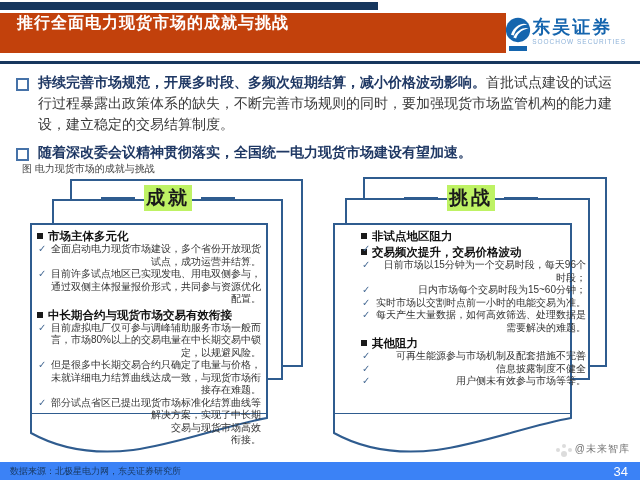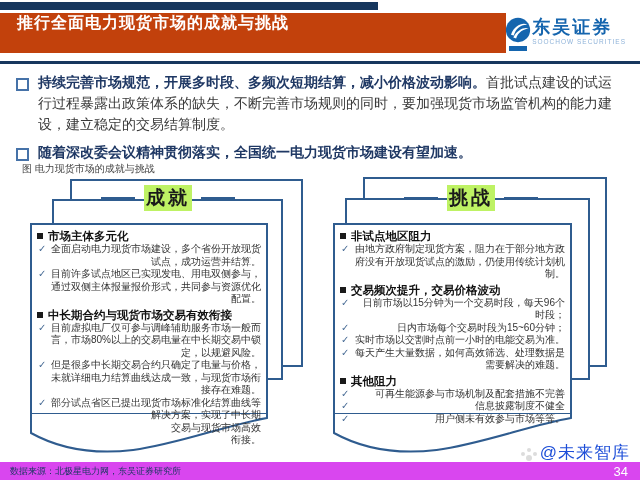--- a/index.html
+++ b/index.html
@@ -38,27 +38,27 @@
   .doc-frame{position:absolute;left:0;top:0;border:2px solid #2F5C8F;border-bottom:none;background:#fff;box-sizing:border-box;height:192px;}
   .doc-wave{position:absolute;left:0;top:190px;}
   .doc-content{position:relative;z-index:3;padding:4px 7px 0 7px;box-sizing:border-box;text-align:right;}
   .sec-h{display:flex;align-items:center;font-size:11.5px;font-weight:bold;color:#111;line-height:14px;margin-top:2px;}
   .sec-h .sq{width:6px;height:6px;background:#1a1a1a;margin-right:5px;flex:0 0 6px;}
   .chk{position:relative;padding-left:13px;font-size:10px;color:#333;line-height:12.5px;}
   .chk .chk-mark{position:absolute;left:1px;top:0;color:#4a6d96;}
   .chk .chk-text{white-space:pre-line;}
 
   
-  .wm{right:10px;top:441px;display:flex;align-items:center;color:#1d4ed8;font-size:17px;letter-spacing:1px;}
+  .wm{right:10px;top:441px;display:flex;align-items:center;color:#737373;font-size:10px;letter-spacing:1px;}
   .paw{width:6px;height:6px;border-radius:50%;background:#DCDCDC;
        box-shadow:-6px -4px 0 -1px #DCDCDC,6px -4px 0 -1px #DCDCDC,0 -8px 0 -1px #DCDCDC;
        margin:10px 8px 0 8px;}
 
   
-  .footer{left:0;top:462px;width:640px;height:18px;background:#d946ef;display:flex;align-items:center;}
+  .footer{left:0;top:462px;width:640px;height:18px;background:#3b82f6;display:flex;align-items:center;}
   .footer .src{font-size:9px;color:#17375E;padding-left:10px;flex:1;}
   .footer .pg{font-size:13px;color:#fff;padding-right:12px;}
 </style>
 </head>
 <body>
 
 <div class="abs topstrip"></div>
 <div class="abs titlebar">
   <span class="t">推行全面电力现货市场的成就与挑战</span>
 </div>
@@ -125,31 +125,31 @@
 </div>
 
 <div class="group g-right">
   <div class="layer" style="left:30px;top:4px;width:244px;height:190px;z-index:1"></div>
   <div class="layer" style="left:12px;top:25px;width:245px;height:182px;z-index:2"></div>
   <div class="banner" style="top:12px;">
     <span class="ln"></span>
     <span class="bt">挑战</span>
     <span class="ln"></span>
   </div>
-  <div class="doc" style="width:239px;">
+  <div class="doc" style="width:239px;padding-left:21px;">
     <div class="doc-frame" style="width:239px;"></div>
     <svg class="doc-wave" width="239" height="44" viewBox="0 0 240 44" preserveAspectRatio="none">
       <path d="M1,0 L1,20 C30,36 62,42 104,37 C150,31 198,12 239,5 L239,0 Z" fill="#ffffff" stroke="#2F5C8F" stroke-width="2"></path>
     </svg>
     <div class="doc-content">
         <div class="sec-h">
           <span class="sq"></span>
           <span>非试点地区阻力</span>
         </div>
-        <div class="chk"><span class="chk-mark">✓</span><span class="chk-text">由地方政府制定现货方案，阻力在于部分地方政府没有开放现货试点的激励，仍使用传统计划机制。</span></div>
+        <div class="chk"><span class="chk-mark">✓</span></div>
         <div class="sec-h">
           <span class="sq"></span>
           <span>交易频次提升，交易价格波动</span>
         </div>
         <div class="chk"><span class="chk-mark">✓</span><span class="chk-text">日前市场以15分钟为一个交易时段，每天96个时段；</span></div>
         <div class="chk"><span class="chk-mark">✓</span><span class="chk-text">日内市场每个交易时段为15~60分钟；</span></div>
         <div class="chk"><span class="chk-mark">✓</span><span class="chk-text">实时市场以交割时点前一小时的电能交易为准。</span></div>
         <div class="chk"><span class="chk-mark">✓</span><span class="chk-text">每天产生大量数据，如何高效筛选、处理数据是需要解决的难题。</span></div>
         <div class="sec-h">
           <span class="sq"></span>

